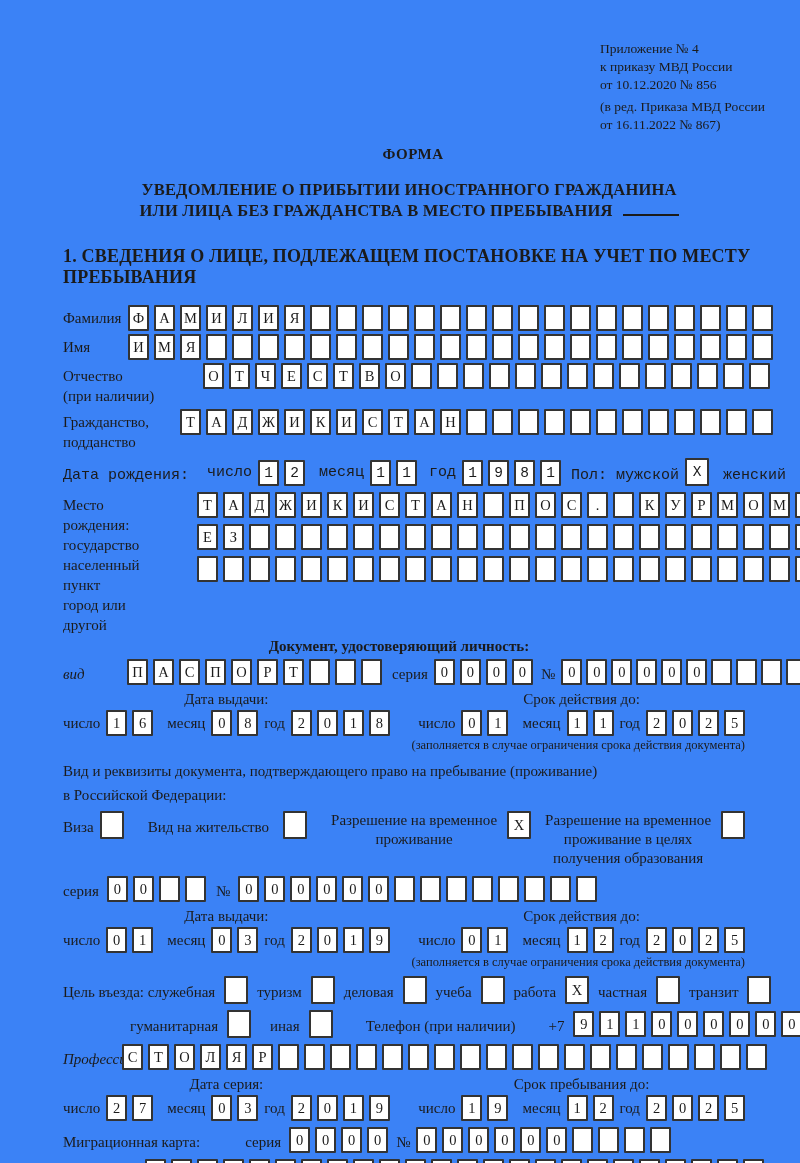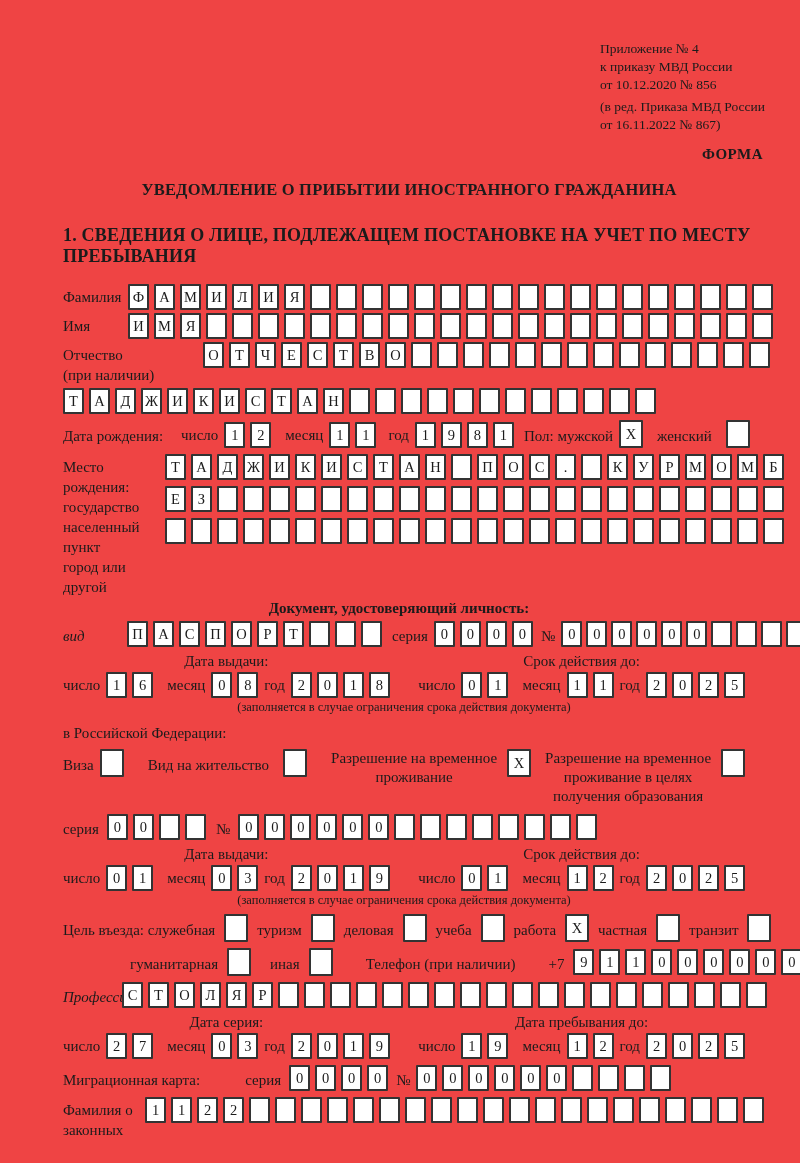--- a/index.html
+++ b/index.html
@@ -1,27 +1,27 @@
 <!DOCTYPE html>
 <html><head>
 <meta charset="utf-8">
 <style>
   * { box-sizing: border-box; }
   html, body { margin: 0; padding: 0; background: #ffffff; }
   .page {
     width: 800px; height: 1163px; overflow: hidden;
-    background: #ef4444; color: #1b1b1b;
+    background: #3b82f6; color: #1b1b1b;
     font-family: "Liberation Serif", "DejaVu Serif", serif;
     font-size: 15px; position: relative;
     padding: 40px 5px 0 63px;
   }
   
   .hdr-block { margin-left: auto; width: 195px; font-size: 13.5px; line-height: 18px; }
   .hdr-sub { margin-top: 4px; }
-  .forma { text-align: right; font-weight: bold; font-size: 15px; margin: 12px 32px 0 0; letter-spacing: .5px; }
+  .forma { text-align: center; font-weight: bold; font-size: 15px; margin: 12px 32px 0 0; letter-spacing: .5px; }
   
   .title { text-align: center; font-weight: bold; font-size: 16.5px; line-height: 21px; margin: 16px 40px 0 0; letter-spacing: .2px; }
   .blank-line { display: inline-block; width: 56px; border-bottom: 2px solid #1b1b1b; height: 12px; margin-left: 10px; }
   .sec-title { font-weight: bold; font-size: 18px; margin-top: 25px; letter-spacing: .2px; }
   
   .rows { margin-top: 17px; }
   .frow { display: flex; align-items: flex-start; margin-bottom: 3px; }
   .lbl { flex: none; line-height: 20px; padding-top: 3px; }
   .lbl2 { line-height: 20px; }
   .cells { display: inline-flex; gap: 5px; flex: none; }
@@ -40,21 +40,21 @@
   .ml6 { margin-left: 6px; }  .ml8 { margin-left: 8px; }
   .ml10 { margin-left: 10px; } .ml14 { margin-left: 14px; }
   .ml18 { margin-left: 18px; } .ml24 { margin-left: 24px; }
   .ml45 { margin-left: 45px; }
   .doc-hdr { text-align: center; font-weight: bold; margin: 3px 60px 4px 0; }
   
   .dates-row { display: flex; justify-content: space-between; padding-right: 50px; margin-top: 5px; }
   .date-title { text-align: center; line-height: 18px; }
   .dgroup { display: flex; align-items: center; gap: 6px; margin-top: 2px; }
   .dgroup .lbl { padding-top: 0; }
-  .note-right { text-align: center; margin: 2px 50px 6px 0; font-size: 12.5px; }
+  .note-right { text-align: right; margin: 2px 50px 6px 0; font-size: 12.5px; }
   .plain { line-height: 24px; }
   
   .visa-row { align-items: flex-start; margin: 4px 0 8px 0; }
   .optml { text-align: center; line-height: 19px; flex: none; }
   .purpose-row { display: flex; align-items: center; gap: 9px; margin-bottom: 6px; flex-wrap: nowrap; }
 </style>
 </head>
 <body>
 
 <div class="page">
@@ -66,20 +66,21 @@
     <div class="hdr-sub">
       <div>(в ред. Приказа МВД России</div>
       <div>от 16.11.2022 № 867)</div>
     </div>
   </div>
 
   <div class="forma">ФОРМА</div>
 
   <div class="title">
     <div>УВЕДОМЛЕНИЕ О ПРИБЫТИИ ИНОСТРАННОГО ГРАЖДАНИНА</div>
+    <div><span>ИЛИ ЛИЦА БЕЗ ГРАЖДАНСТВА В МЕСТО ПРЕБЫВАНИЯ</span><span class="blank-line"></span></div>
   </div>
 
   <div class="sec-title">1. СВЕДЕНИЯ О ЛИЦЕ, ПОДЛЕЖАЩЕМ ПОСТАНОВКЕ НА УЧЕТ ПО МЕСТУ ПРЕБЫВАНИЯ</div>
 
   <div class="rows">
 
     <div class="frow">
       <span class="lbl w65">Фамилия</span>
       <span class="cells">
           <span class="cell">Ф</span>
@@ -166,20 +167,24 @@
           <span class="cell"></span>
           <span class="cell"></span>
           <span class="cell"></span>
           <span class="cell"></span>
           <span class="cell"></span>
           <span class="cell"></span>
         </span>
     </div>
 
     <div class="frow" style="margin-bottom:6px;">
+      <span class="lbl w117">
+        <div class="lbl2">Гражданство,</div>
+        <div class="lbl2">подданство</div>
+      </span>
       <span class="cells">
           <span class="cell">Т</span>
           <span class="cell">А</span>
           <span class="cell">Д</span>
           <span class="cell">Ж</span>
           <span class="cell">И</span>
           <span class="cell">К</span>
           <span class="cell">И</span>
           <span class="cell">С</span>
           <span class="cell">Т</span>
@@ -193,21 +198,21 @@
           <span class="cell"></span>
           <span class="cell"></span>
           <span class="cell"></span>
           <span class="cell"></span>
           <span class="cell"></span>
           <span class="cell"></span>
           <span class="cell"></span>
         </span>
     </div>
 
-    <div class="frow" style="align-items:center; margin-bottom:6px;">
+    <div class="frow" style="align-items:flex-end; margin-bottom:6px;font-family:Liberation Mono, monospace;">
       <span class="lbl">Дата рождения:</span>
       <span class="dgroup ml18">
         <span class="lbl">число</span>
         <span class="cells">
             <span class="cell">1</span>
             <span class="cell">2</span>
           </span>
         <span class="lbl ml8">месяц</span>
         <span class="cells">
             <span class="cell">1</span>
@@ -224,21 +229,21 @@
       <span class="lbl ml10">Пол: мужской</span>
       <span class="cells chk ml6">
           <span class="cell">X</span>
         </span>
       <span class="lbl ml14">женский</span>
       <span class="cells chk ml14">
           <span class="cell"></span>
         </span>
     </div>
 
-    <div class="frow" style="margin-bottom:2px;">
+    <div class="frow" style="margin-bottom:2px;gap:32px;">
       <span class="lbl w102">
         <div class="lbl2">Место рождения:</div>
         <div class="lbl2">государство</div>
         <div class="lbl2">населенный пункт</div>
         <div class="lbl2">город или другой</div>
       </span>
       <span class="stack3">
         <span class="cells">
             <span class="cell">Т</span>
             <span class="cell">А</span>
@@ -399,20 +404,21 @@
               <span class="cell">2</span>
               <span class="cell">0</span>
               <span class="cell">2</span>
               <span class="cell">5</span>
             </span>
         </div>
       </div>
     </div>
     <div class="note-right">(заполняется в случае ограничения срока действия документа)</div>
 
+    <div class="plain">Вид и реквизиты документа, подтверждающего право на пребывание (проживание)</div>
     <div class="plain">в Российской Федерации:</div>
 
     <div class="frow visa-row">
       <span class="lbl" style="padding-top:6px;">Виза</span>
       <span class="cells chk ml6">
           <span class="cell"></span>
         </span>
       <span class="lbl ml24" style="padding-top:6px;">Вид на жительство</span>
       <span class="cells chk ml14">
           <span class="cell"></span>
@@ -612,21 +618,21 @@
           <span class="lbl">год</span>
           <span class="cells">
               <span class="cell">2</span>
               <span class="cell">0</span>
               <span class="cell">1</span>
               <span class="cell">9</span>
             </span>
         </div>
       </div>
       <div class="date-col">
-        <div class="date-title">Дата пребывания до:</div>
+        <div class="date-title">Срок пребывания до:</div>
         <div class="dgroup">
           <span class="lbl">число</span>
           <span class="cells">
               <span class="cell">1</span>
               <span class="cell">9</span>
             </span>
           <span class="lbl ml8">месяц</span>
           <span class="cells">
               <span class="cell">1</span>
               <span class="cell">2</span>

